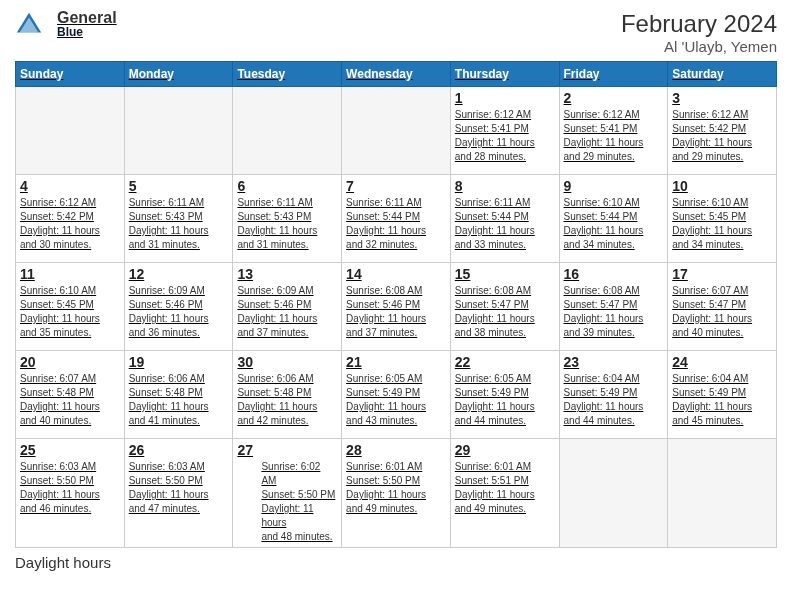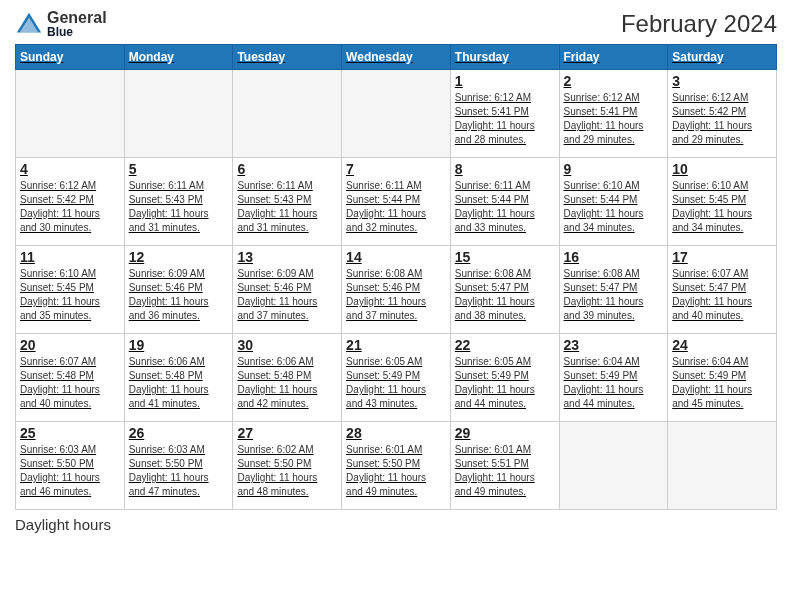--- a/index.html
+++ b/index.html
@@ -18,21 +18,22 @@
     }
     .header-row {
       display: flex;
       justify-content: space-between;
       align-items: flex-start;
       margin-bottom: 6px;
     }
     .logo {
       display: flex;
       align-items: center;
-      gap: 4px;
+      gap: 14px;
+      text-decoration: underline;
     }
     .logo-text {
       display: flex;
       flex-direction: column;
       line-height: 1;
     }
     .logo-general {
       font-size: 16px;
       font-weight: bold;
       color: #333;
@@ -119,20 +120,21 @@
         <polygon points="15,3 28,24 2,24" fill="#2176b8"></polygon>
         <polygon points="15,8 25,24 5,24" fill="#fff" opacity="0.5"></polygon>
       </svg>
       <div class="logo-text">
         <span class="logo-general">General</span>
         <span class="logo-blue">Blue</span>
       </div>
     </div>
     <div class="title-block">
       <div class="calendar-title">February 2024</div>
+      <div class="calendar-subtitle">Al 'Ulayb, Yemen</div>
     </div>
   </div>
 
   <table>
     <thead>
       <tr>
         <th>Sunday</th>
         <th>Monday</th>
         <th>Tuesday</th>
         <th>Wednesday</th>
@@ -332,21 +334,21 @@
           </td>
           <td>
             <span class="day-num">26</span>
             <div class="day-detail" style="white-space: pre-line;">Sunrise: 6:03 AM
 Sunset: 5:50 PM
 Daylight: 11 hours
 and 47 minutes.</div>
           </td>
           <td>
             <span class="day-num">27</span>
-            <div class="day-detail" style="white-space: pre-line;">Sunrise: 6:02 AM
+            <div class="day-detail" style="white-space: pre-line; margin-left: 24px;">Sunrise: 6:02 AM
 Sunset: 5:50 PM
 Daylight: 11 hours
 and 48 minutes.</div>
           </td>
           <td>
             <span class="day-num">28</span>
             <div class="day-detail" style="white-space: pre-line;">Sunrise: 6:01 AM
 Sunset: 5:50 PM
 Daylight: 11 hours
 and 49 minutes.</div>

